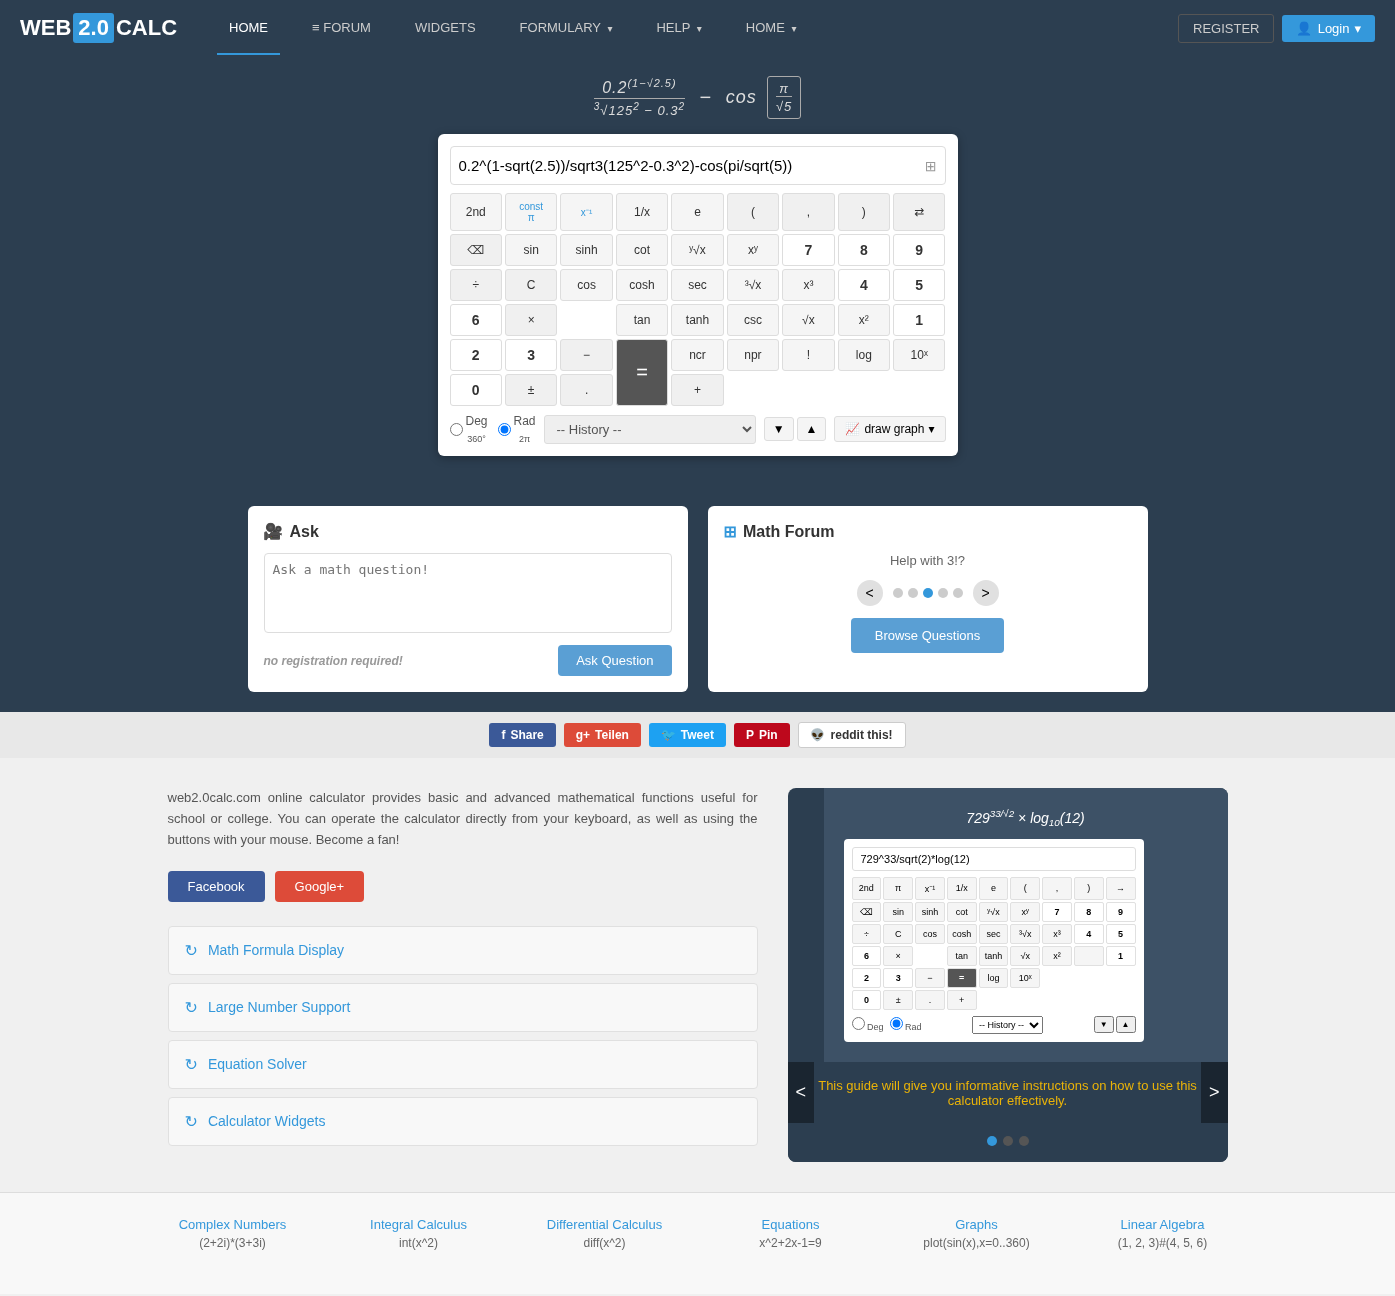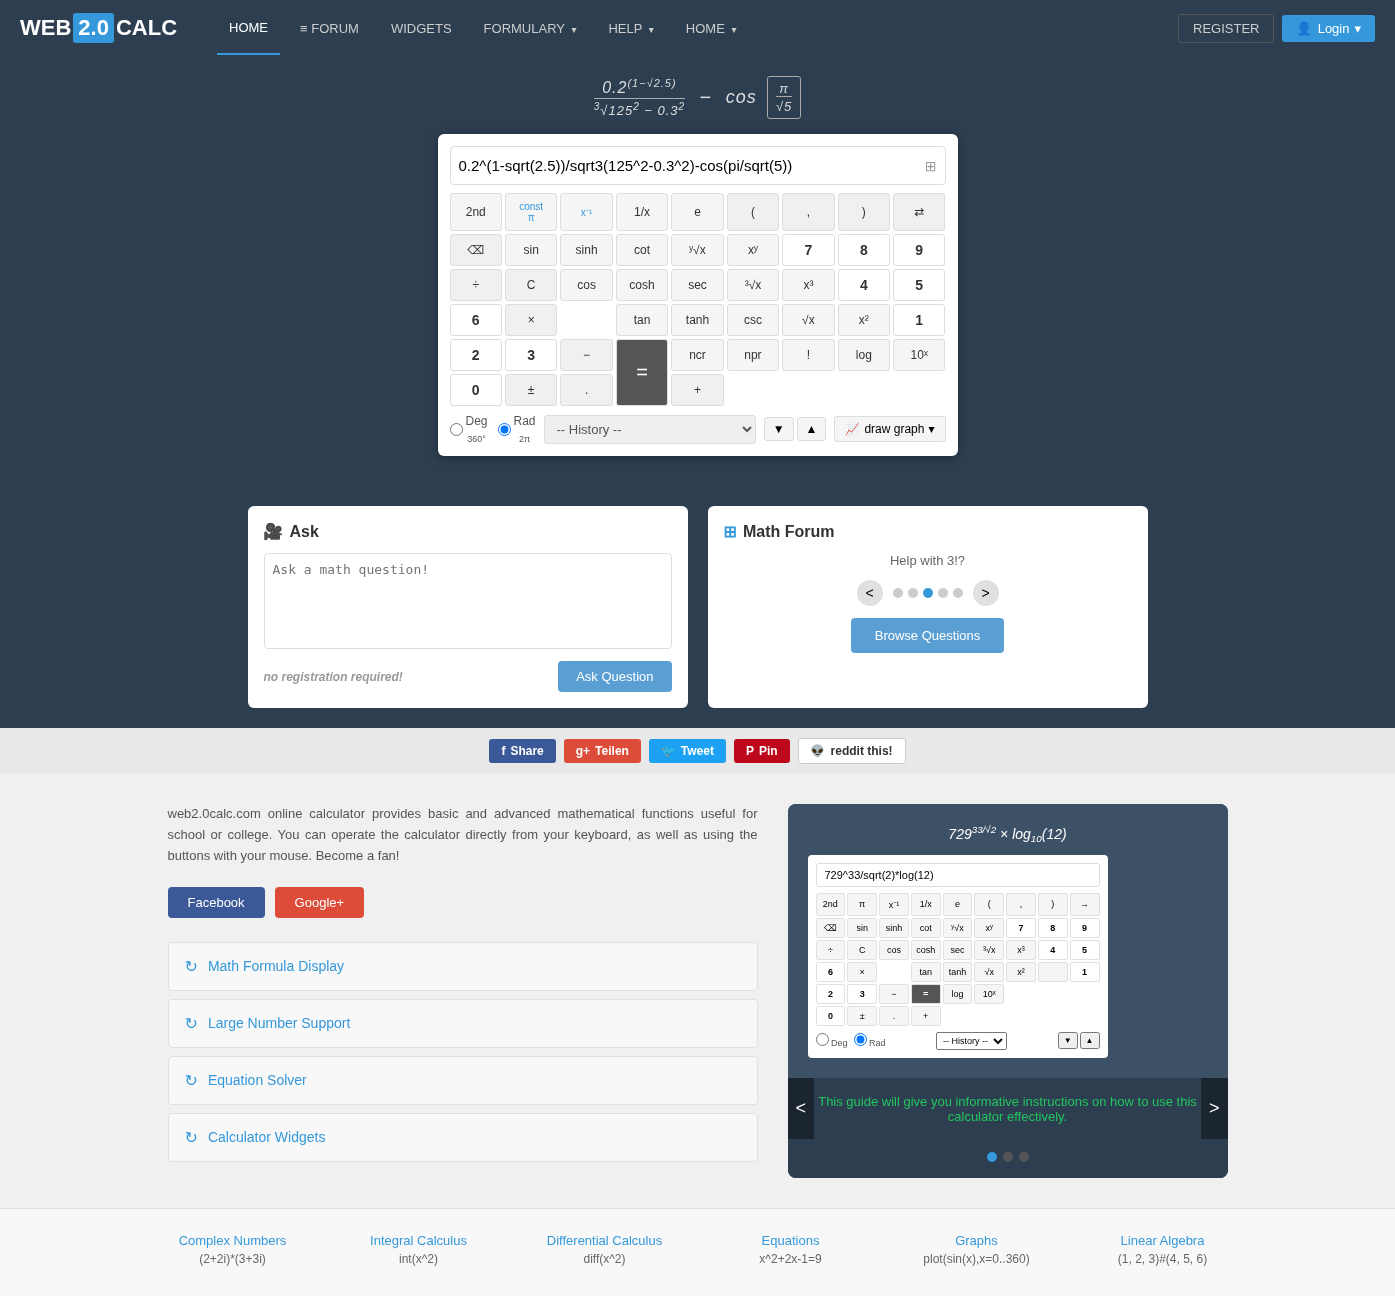--- a/index.html
+++ b/index.html
@@ -15,21 +15,21 @@
     }
     .navbar-brand {
       display: flex;
       align-items: center;
       margin-right: 40px;
       text-decoration: none;
     }
     .brand-web { color: #fff; font-size: 22px; font-weight: bold; }
     .brand-20 { background: #3498db; color: #fff; font-size: 22px; font-weight: bold; padding: 2px 5px; border-radius: 3px; margin: 0 2px; }
     .brand-calc { color: #fff; font-size: 22px; font-weight: bold; }
-    .nav-links { display: flex; align-items: center; gap: 8px; flex: 1; }
+    .nav-links { display: flex; align-items: flex-start; gap: 20px; flex: 1; }
     .nav-link {
       color: #ccc;
       text-decoration: none;
       font-size: 13px;
       padding: 18px 12px;
       display: inline-block;
       position: relative;
     }
     .nav-link.active { color: #fff; border-bottom: 2px solid #3498db; }
     .nav-link .arrow { font-size: 10px; margin-left: 3px; }
@@ -169,21 +169,21 @@
       font-weight: bold;
       color: #333;
       margin-bottom: 12px;
       display: flex;
       align-items: center;
       gap: 6px;
     }
     .box-title .icon { color: #3498db; }
     .ask-textarea {
       width: 100%;
-      height: 96px;
+      height: 80px;
       border: 1px solid #ddd;
       border-radius: 4px;
       padding: 8px;
       font-size: 13px;
       resize: none;
       outline: none;
       color: #999;
     }
     .ask-footer {
       display: flex;
@@ -313,20 +313,21 @@
       border-radius: 8px;
       overflow: hidden;
       text-align: center;
     }
     .qs-calc-preview {
       background: #3d5166;
       padding: 20px;
       display: flex;
       justify-content: center;
       align-items: flex-start;
+      margin-left: 36px;
     }
     .qs-formula { color: #fff; font-size: 14px; margin-bottom: 10px; font-style: italic; }
     .qs-inner-calc {
       background: #fff;
       border-radius: 4px;
       padding: 8px;
       width: 300px;
     }
     .qs-input {
       width: 100%;
@@ -345,21 +346,21 @@
       font-size: 9px;
       cursor: pointer;
       text-align: center;
     }
     .qs-btn.num { background: #fff; font-weight: bold; }
     .qs-info {
       background: #2c3e50;
       padding: 16px;
     }
     .qs-title { color: #fff; font-size: 20px; font-weight: bold; margin-bottom: 8px; }
-    .qs-desc { color: #22c55e; font-size: 13px; margin-bottom: 28px; }
+    .qs-desc { color: #eab308; font-size: 13px; margin-bottom: 28px; }
     .qs-dots { display: flex; justify-content: center; gap: 6px; }
     .qs-dot { width: 10px; height: 10px; border-radius: 50%; background: #555; }
     .qs-dot.active { background: #3498db; }
     .qs-nav-btn {
       background: rgba(0,0,0,0.4);
       border: none;
       color: #fff;
       padding: 20px 8px;
       cursor: pointer;
       font-size: 18px;

